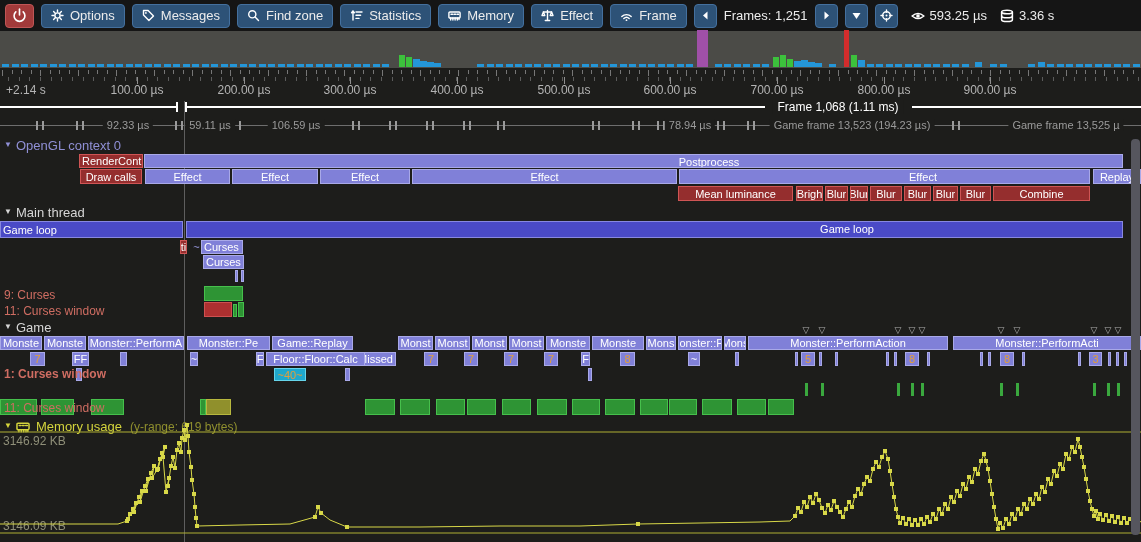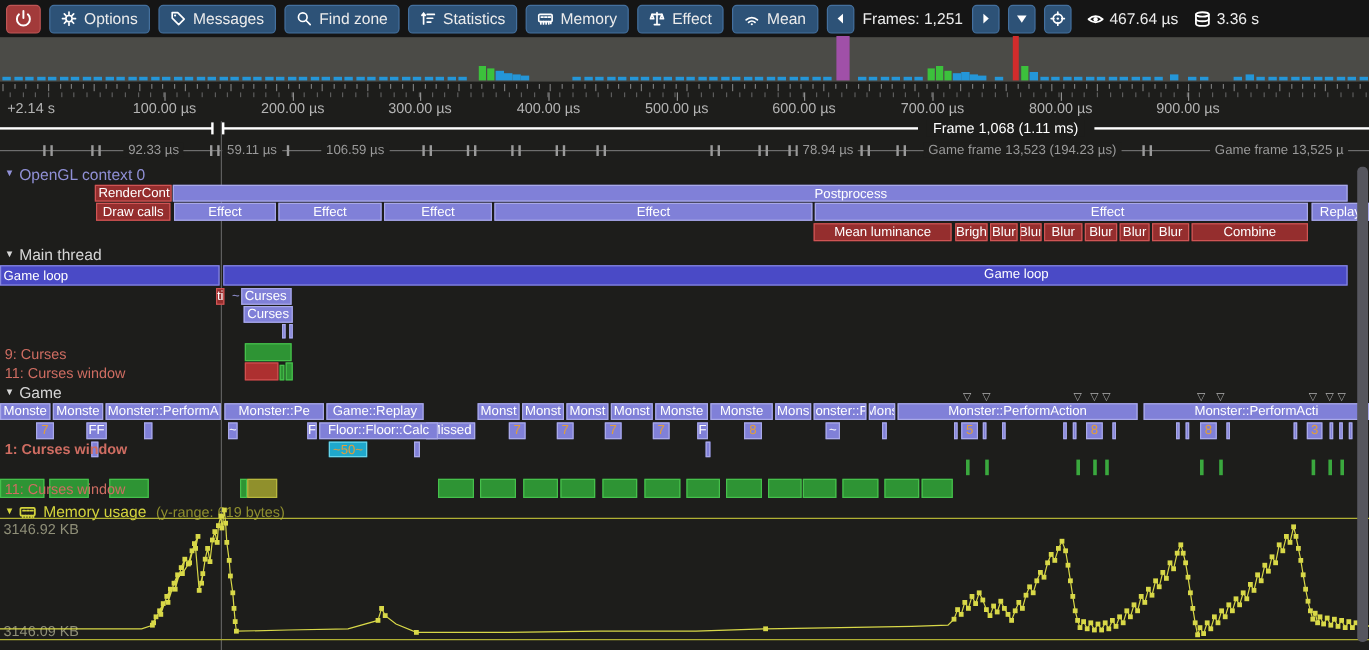--- a/index.html
+++ b/index.html
@@ -104,21 +104,21 @@
           <path d="M2.4 3L1 6.6h2.8zM10.6 3L9.2 6.6H12z" fill="none" stroke="#fff" stroke-width="1.4" stroke-linecap="round" stroke-linejoin="round"></path>
         </svg>
         <span>Effect</span>
       </div>
       <div class="btn">
         <svg class="ic" width="13" height="13" viewBox="0 0 13 13">
           <path d="M1.8 7.6a6.6 6.6 0 0 1 9.4 0" fill="none" stroke="#fff" stroke-width="1.4" stroke-linecap="round" stroke-linejoin="round"></path>
           <path d="M3.8 9.6a3.9 3.9 0 0 1 5.4 0" fill="none" stroke="#fff" stroke-width="1.4" stroke-linecap="round" stroke-linejoin="round"></path>
           <circle cx="6.5" cy="11.2" r="0.9" fill="#fff"></circle>
         </svg>
-        <span>Mean</span>
+        <span>Frame</span>
       </div>
       <div class="btn sq">
         <svg class="ic" width="13" height="13" viewBox="0 0 13 13">
           <polygon points="8.5,2.5 4,6.5 8.5,10.5" fill="#fff"></polygon>
         </svg>
       </div>
       <span class="tb-text">Frames: 1,251</span>
       <div class="btn sq">
         <svg class="ic" width="13" height="13" viewBox="0 0 13 13">
           <polygon points="4.5,2.5 9,6.5 4.5,10.5" fill="#fff"></polygon>
@@ -134,21 +134,21 @@
           <circle cx="6.5" cy="6.5" r="3.8" fill="none" stroke="#fff" stroke-width="1.4" stroke-linecap="round" stroke-linejoin="round"></circle>
           <path d="M6.5 1v2.2M6.5 9.8V12M1 6.5h2.2M9.8 6.5H12" fill="none" stroke="#fff" stroke-width="1.4" stroke-linecap="round" stroke-linejoin="round"></path>
           <circle cx="6.5" cy="6.5" r="1" fill="#fff"></circle>
         </svg>
       </div>
       <span class="tb-stat">
         <svg class="ic" width="14" height="14" viewBox="0 0 13 13">
           <path d="M1 6.5Q6.5 1.8 12 6.5 6.5 11.2 1 6.5z" fill="none" stroke="#fff" stroke-width="1.4" stroke-linecap="round" stroke-linejoin="round"></path>
           <circle cx="6.5" cy="6.5" r="1.7" fill="#fff"></circle>
         </svg>
-        <span>467.64 µs</span>
+        <span>593.25 µs</span>
       </span>
       <span class="tb-stat">
         <svg class="ic" width="14" height="14" viewBox="0 0 13 13">
           <ellipse cx="6.5" cy="2.8" rx="5" ry="1.7" fill="none" stroke="#fff" stroke-width="1.4" stroke-linecap="round" stroke-linejoin="round"></ellipse>
           <path d="M1.5 2.8v7.2c0 1 2.2 1.7 5 1.7s5-.7 5-1.7V2.8" fill="none" stroke="#fff" stroke-width="1.4" stroke-linecap="round" stroke-linejoin="round"></path>
           <path d="M1.5 6.4c0 1 2.2 1.7 5 1.7s5-.7 5-1.7" fill="none" stroke="#fff" stroke-width="1.4" stroke-linecap="round" stroke-linejoin="round"></path>
         </svg>
         <span>3.36 s</span>
       </span>
     </div>
@@ -748,21 +748,21 @@
       <div class="zone z-purple" style="left: 1022px; top: 352px; width: 3px; height: 14px; position: absolute;"></div>
       <div class="zone z-purple" style="left: 1078px; top: 352px; width: 3px; height: 14px; position: absolute;"></div>
       <div class="zone z-purple" style="left: 1089px; top: 352px; width: 13px; height: 14px; position: absolute;">
         <span class="orange">3</span>
       </div>
       <div class="zone z-purple" style="left: 1108px; top: 352px; width: 3px; height: 14px; position: absolute;"></div>
       <div class="zone z-purple" style="left: 1116px; top: 352px; width: 3px; height: 14px; position: absolute;"></div>
       <div class="zone z-purple" style="left: 1124px; top: 352px; width: 3px; height: 14px; position: absolute;"></div>
       <div class="zone z-purple" style="left: 76px; top: 368px; width: 6px; height: 13px; position: absolute;"></div>
       <div class="zone z-cyan" style="left: 274px; top: 368px; width: 32px; height: 13px; position: absolute;">
-        <span class="orange">~50~</span>
+        <span class="orange">~40~</span>
       </div>
       <div class="zone z-purple" style="left: 345px; top: 368px; width: 5px; height: 13px; position: absolute;"></div>
       <div class="zone z-purple" style="left: 588px; top: 368px; width: 4px; height: 13px; position: absolute;"></div>
       <div class="marker" style="left: 806px; top: 325px; position: absolute;">▽</div>
       <div class="marker" style="left: 822px; top: 325px; position: absolute;">▽</div>
       <div class="marker" style="left: 898px; top: 325px; position: absolute;">▽</div>
       <div class="marker" style="left: 912px; top: 325px; position: absolute;">▽</div>
       <div class="marker" style="left: 922px; top: 325px; position: absolute;">▽</div>
       <div class="marker" style="left: 1001px; top: 325px; position: absolute;">▽</div>
       <div class="marker" style="left: 1017px; top: 325px; position: absolute;">▽</div>

